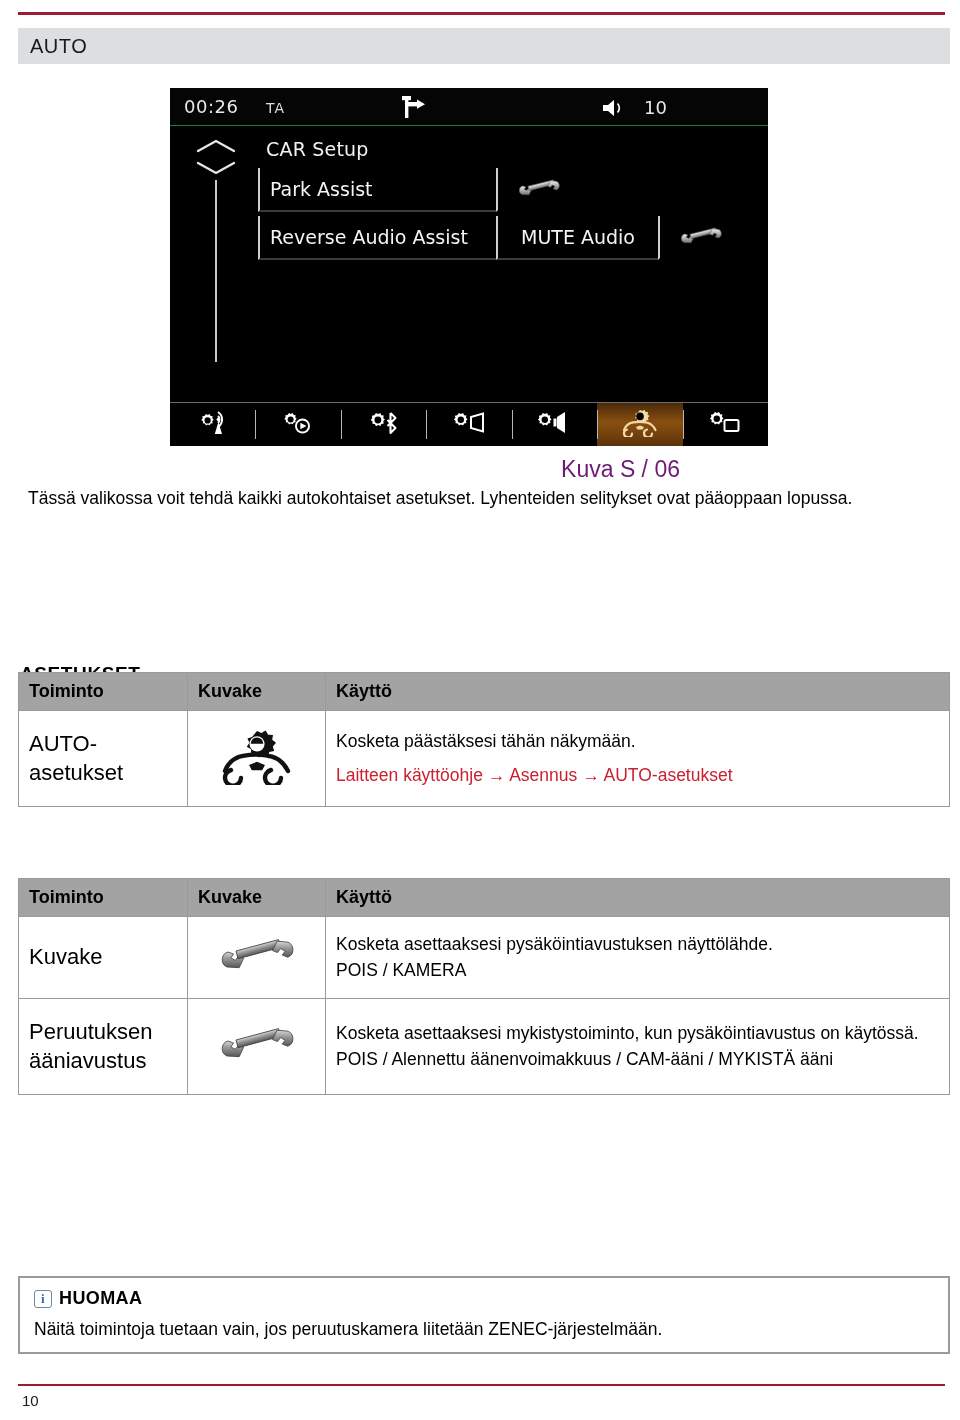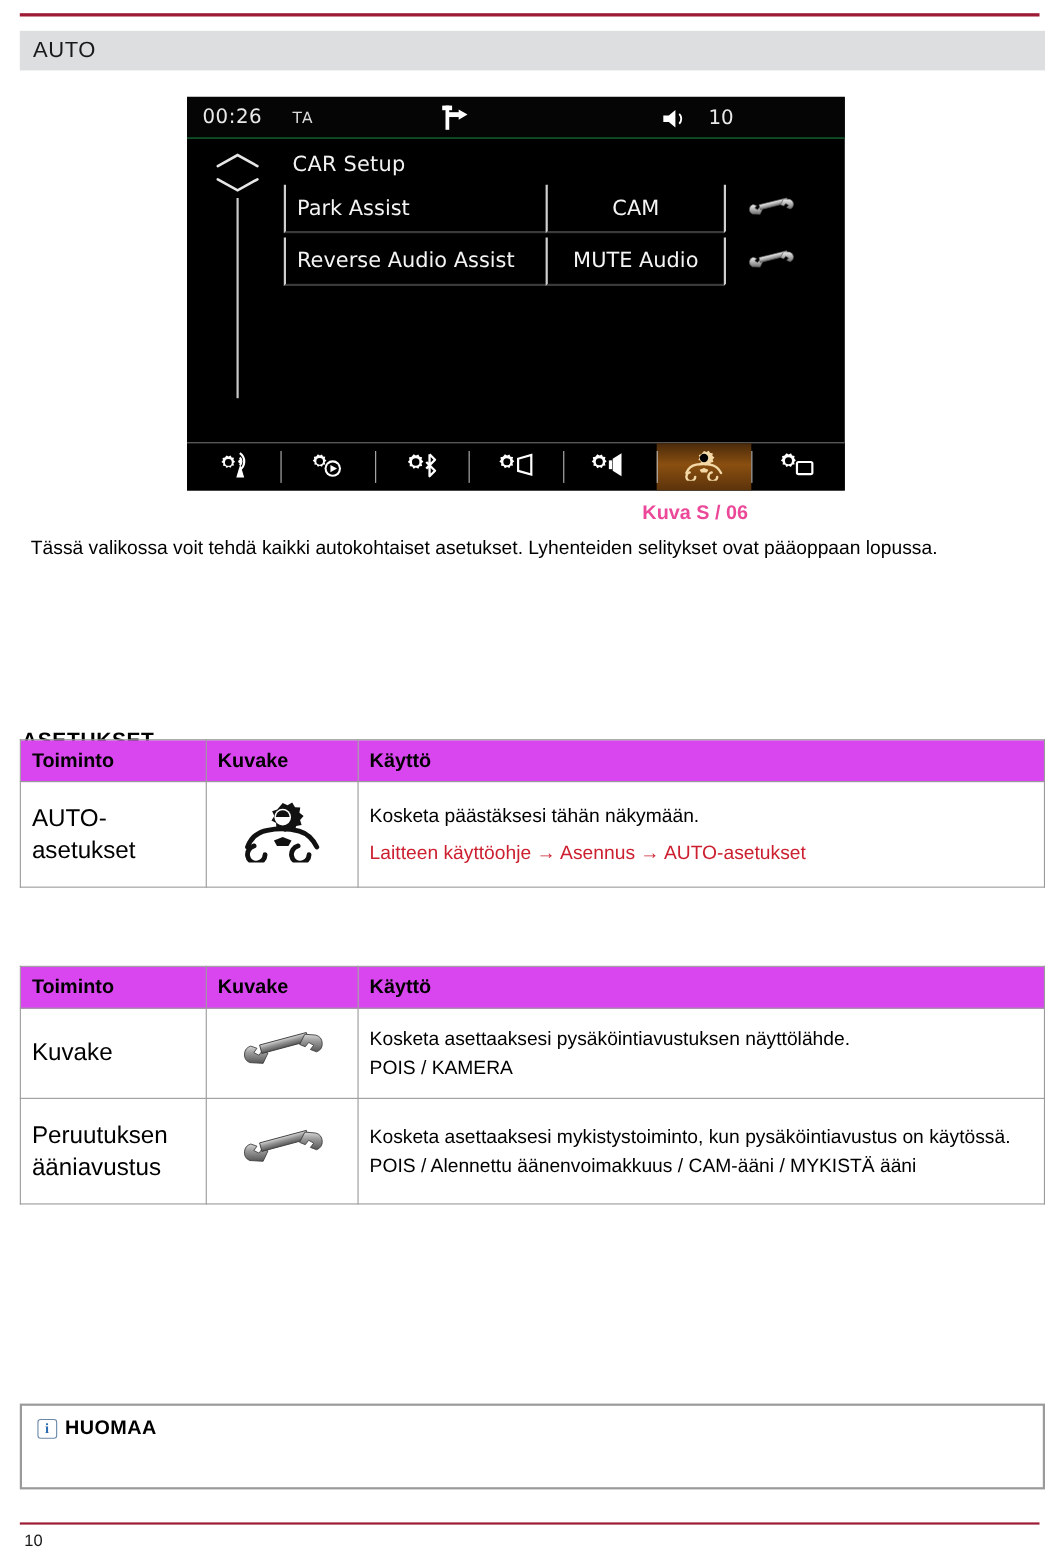--- a/index.html
+++ b/index.html
@@ -209,23 +209,23 @@
   .tab-item.active {
     background: linear-gradient(180deg,#4a2a0a 0%, #8a4f10 45%, #5c330b 100%);
   }
   .tab-item.active + .tab-item::before { background: #b6b6b6; }
 
   
   .fig-caption {
     position: absolute;
     right: 280px;
     top: 456px;
-    font-size: 18px;
-    font-weight: bold;
-    color: #ec4899;
+    font-size: 23px;
+    font-weight: normal;
+    color: #701a75;
   }
   .fig-desc {
     position: absolute;
     left: 28px;
     top: 488px;
     width: 900px;
     font-size: 17.5px;
     color: #000;
   }
 
@@ -250,21 +250,21 @@
   }
   .tbl.tbl-1 { top: 672px; }
   .tbl.tbl-2 { top: 878px; }
 
   .tbl th, .tbl td {
     border: 1px solid #9a9a9a;
     vertical-align: middle;
     padding: 8px 10px;
   }
   .tbl thead th {
-    background: #d946ef;
+    background: #a3a3a3;
     text-align: left;
     font-size: 18px;
     font-weight: bold;
     height: 38px;
     padding-top: 4px;
     padding-bottom: 4px;
   }
   .col-fn  { width: 169px; }
   .col-ico { width: 138px; }
   .col-use { width: auto; }
@@ -396,21 +396,20 @@
           <path d="M2 3 L20 13 L38 3" stroke="#e6e6e6" stroke-width="2.4" fill="none" stroke-linecap="round"></path>
         </svg>
       </span>
       <span class="scroll-track"></span>
     </div>
 
     <div class="menu-list">
 
       <div class="menu-row">
         <div class="mr-label">Park Assist</div>
-        <div class="mr-value">CAM</div>
         <div class="mr-icon">
           <svg viewBox="0 0 56 24" width="56" height="24" aria-hidden="true">
             <defs>
               <linearGradient id="wg1" x1="0" y1="0" x2="0" y2="1">
                 <stop offset="0%" stop-color="#f0f0f0"></stop>
                 <stop offset="45%" stop-color="#b9b9b9"></stop>
                 <stop offset="100%" stop-color="#6e6e6e"></stop>
               </linearGradient>
             </defs>
             <g fill="url(#wg1)" stroke="#5a5a5a" stroke-width="0.6">
@@ -639,16 +638,17 @@
       </td>
     </tr>
   </tbody>
 </table>
 
 <div class="note-box">
   <div class="note-head">
     <span class="info-ico">i</span>
     <span>HUOMAA</span>
   </div>
+  <div class="note-text">Näitä toimintoja tuetaan vain, jos peruutuskamera liitetään ZENEC-järjestelmään.</div>
 </div>
 
 <div class="bottom-rule"></div>
 <div class="page-num">10</div>
 
 </body></html>

